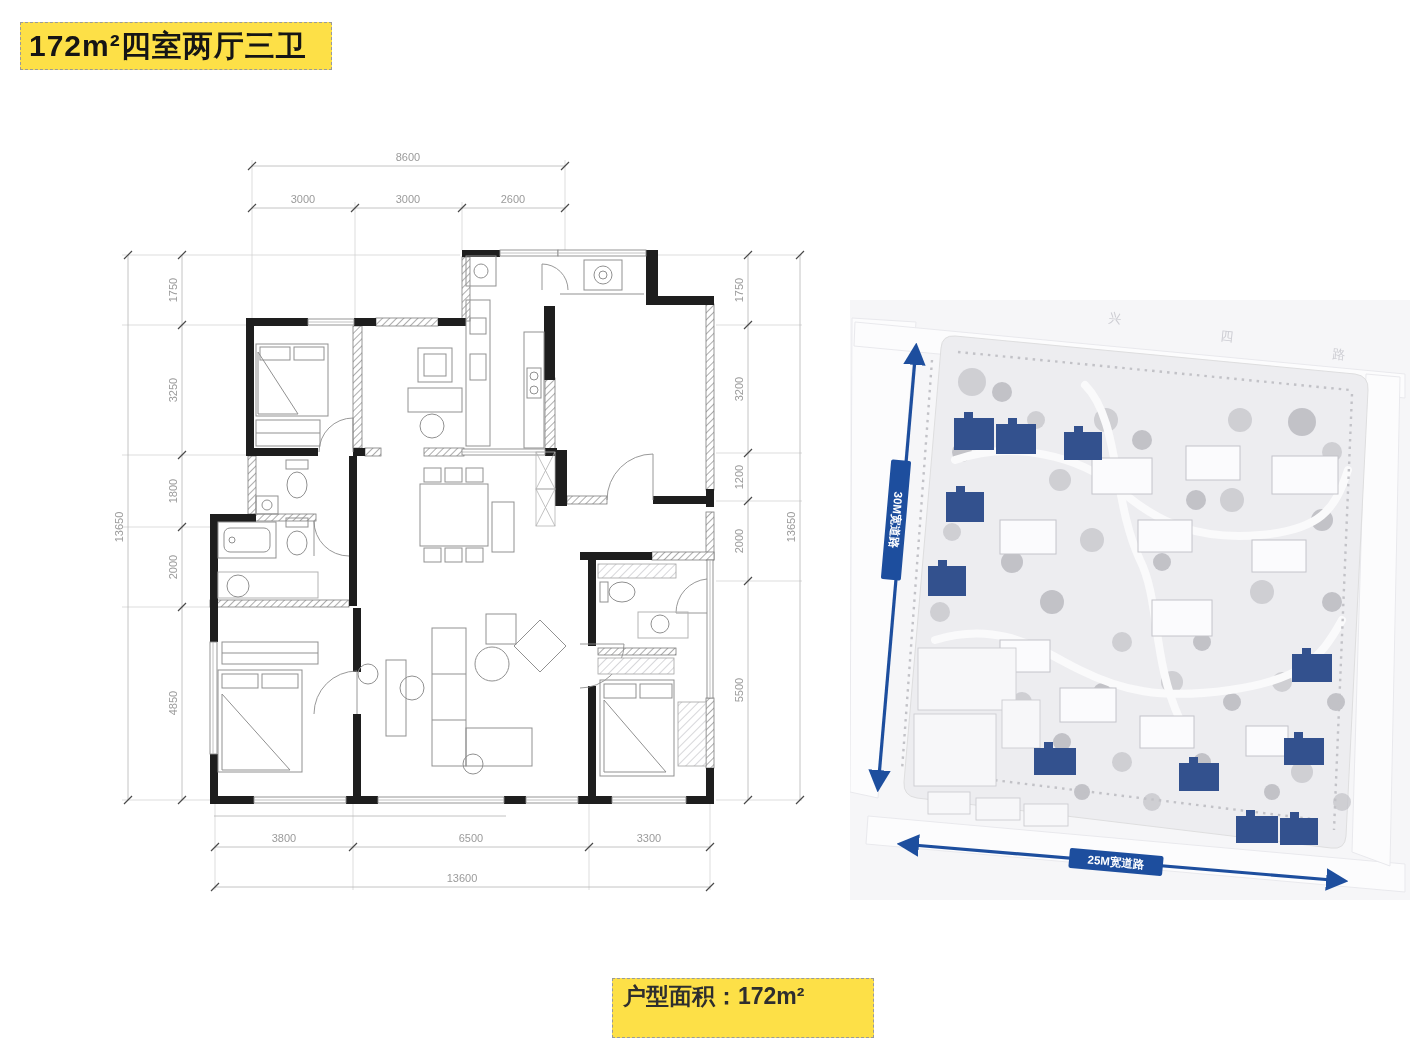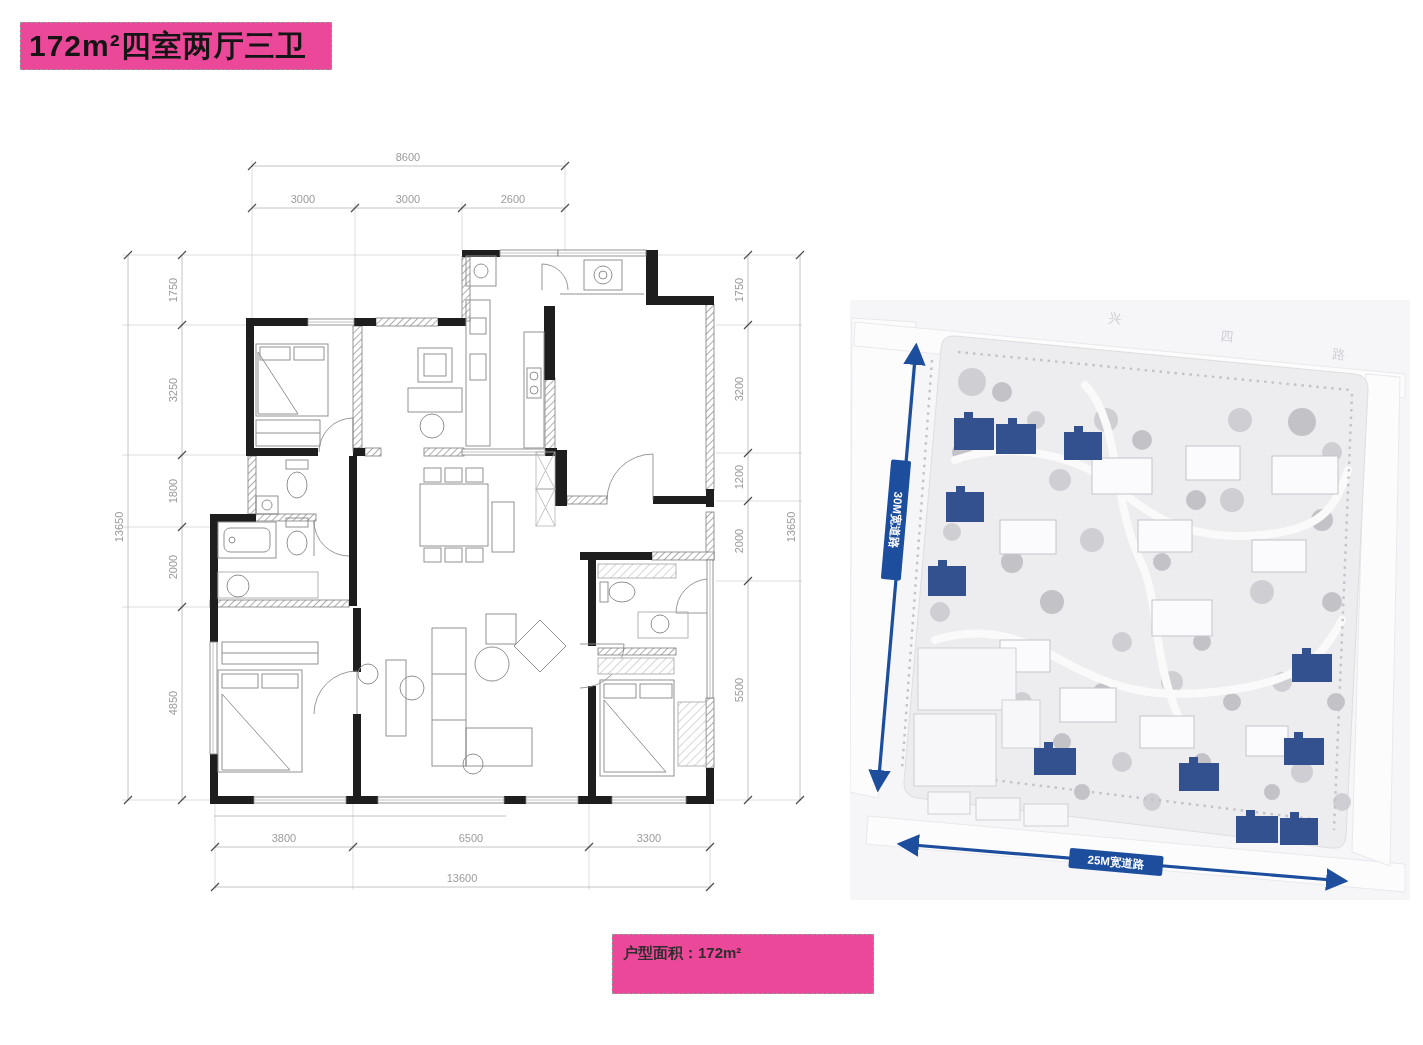--- a/index.html
+++ b/index.html
@@ -1,20 +1,20 @@
 <!DOCTYPE html>
 <html><head>
 <meta charset="utf-8">
 <style>
   html,body{margin:0;padding:0;background:#fff;}
   body{width:1423px;height:1045px;position:relative;font-family:"Liberation Sans",sans-serif;overflow:hidden;}
-  .dashedbox{position:absolute;border:1px dashed #9a9a9a;box-sizing:border-box;background:#ec4899;}
+  .dashedbox{position:absolute;border:1px dashed #9a9a9a;box-sizing:border-box;background:#fde047;}
   #title-box{left:20px;top:22px;width:312px;height:48px;display:flex;align-items:center;padding-left:8px;
     font-size:30px;font-weight:700;color:#151515;letter-spacing:1px;white-space:nowrap;}
-  #info-box{left:612px;top:934px;width:262px;height:60px;padding:5px 10px;font-size:15px;font-weight:700;
+  #info-box{left:612px;top:978px;width:262px;height:60px;padding:5px 10px;font-size:23px;font-weight:700;
     color:#2e2e2e;line-height:25px;white-space:nowrap;}
   #floorplan{position:absolute;left:95px;top:128px;}
   #siteplan{position:absolute;left:850px;top:300px;}
   svg text{font-family:"Liberation Sans",sans-serif;}
   
   .wall{fill:#1e1e1e;stroke:none;}
   .hwall{fill:url(#hatch);stroke:#7d7d7d;stroke-width:0.8;}
   .hw2{fill:url(#hatch2);stroke:#a3a3a3;stroke-width:0.8;}
   .win{fill:#ffffff;stroke:#8a8a8a;stroke-width:0.9;}
   .thin{fill:none;stroke:#b3b3b3;stroke-width:0.8;}

